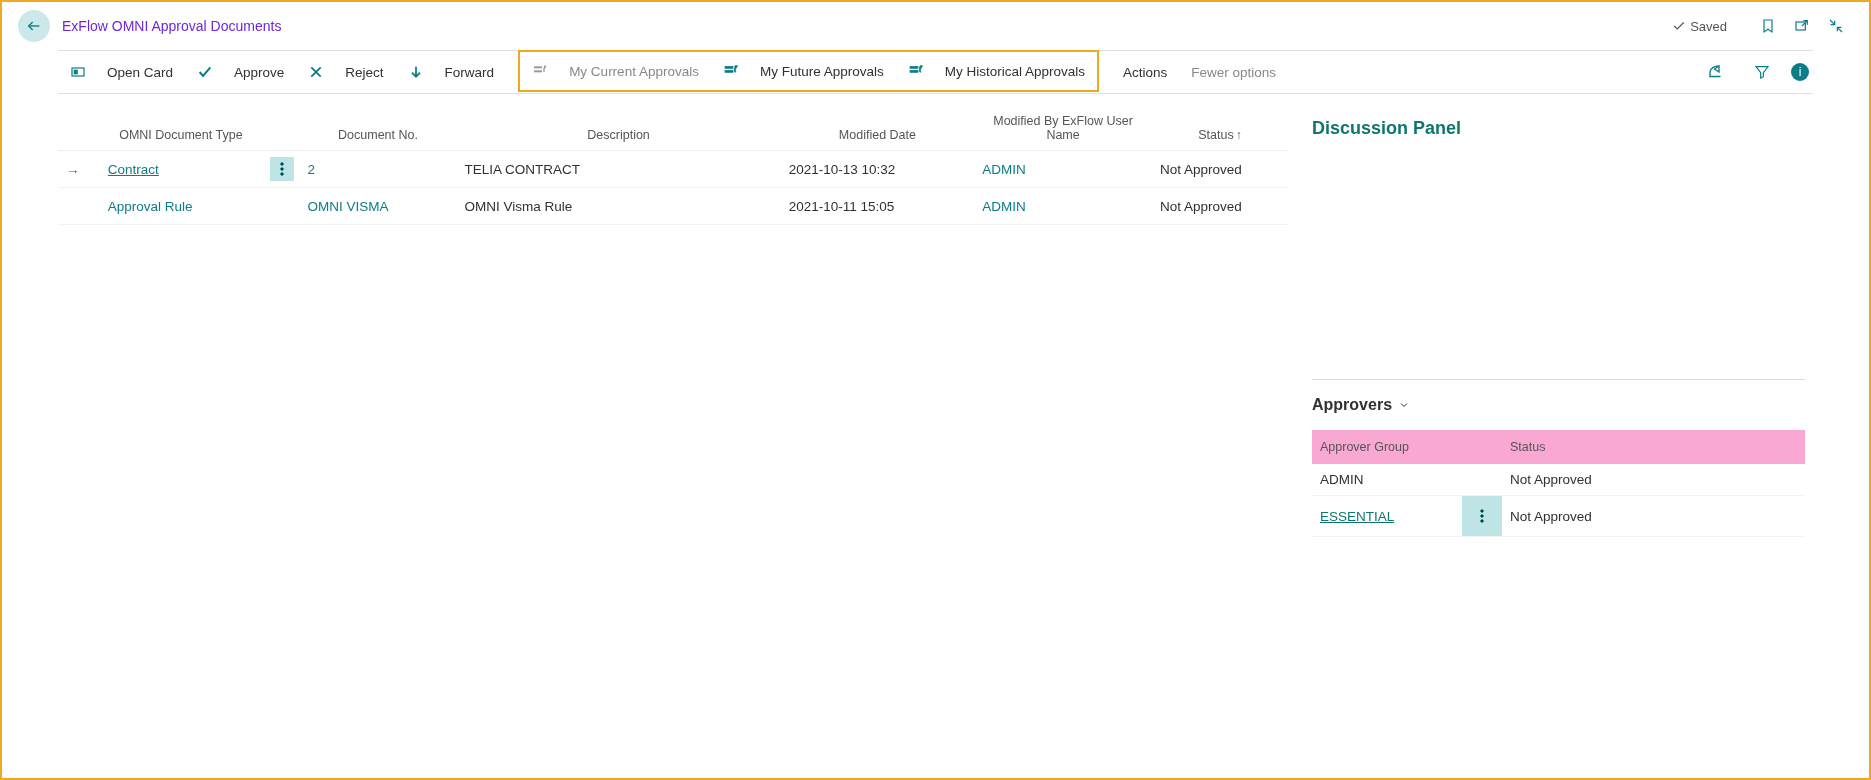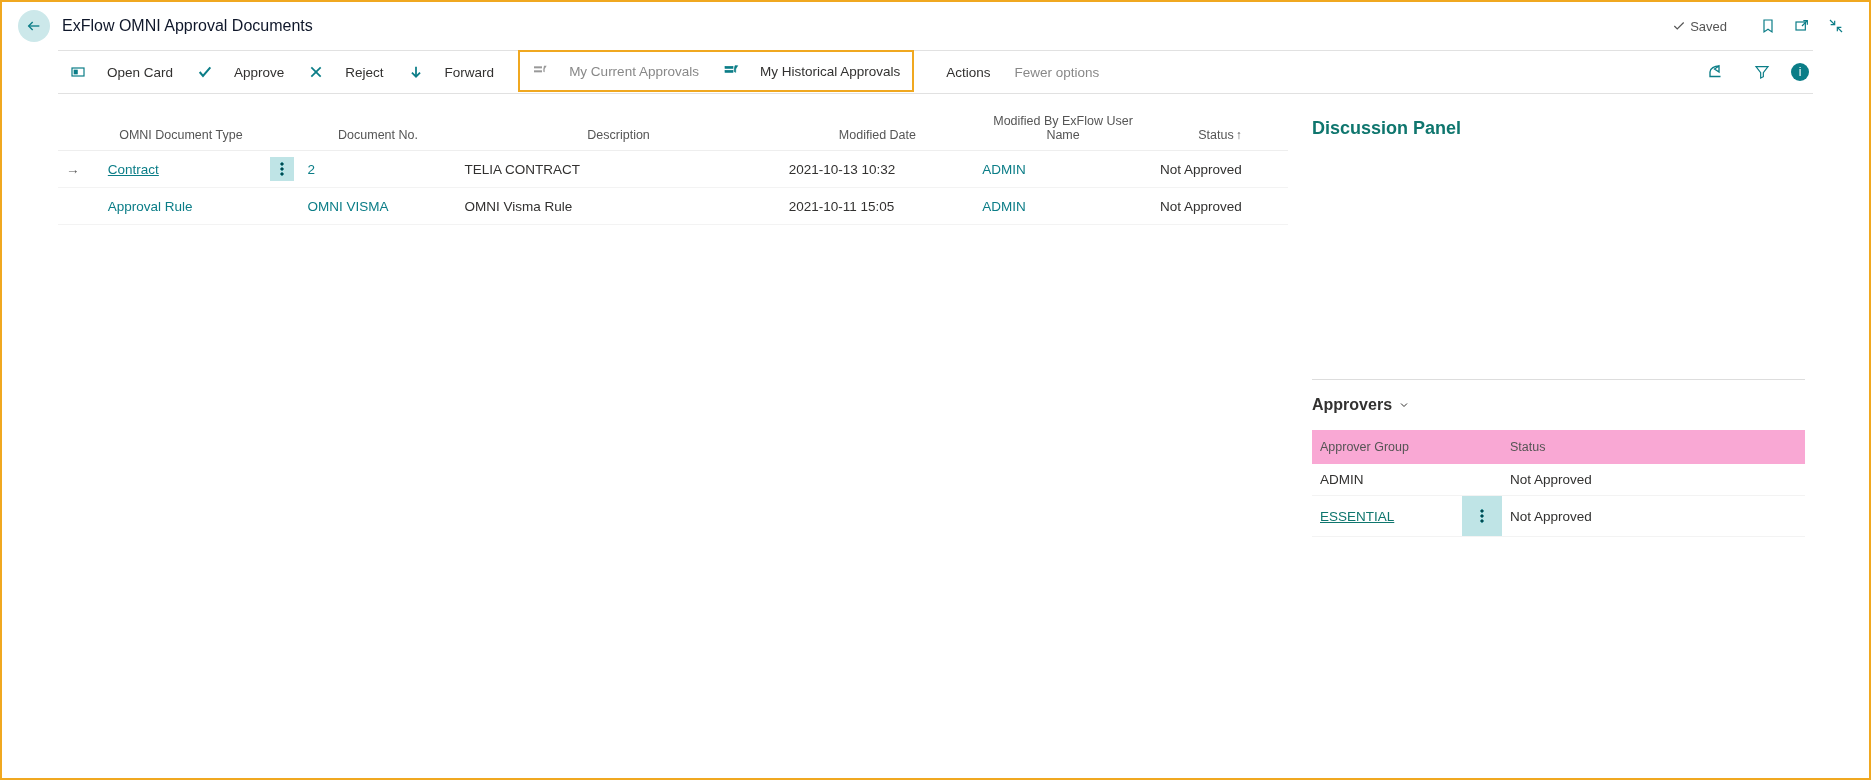--- a/index.html
+++ b/index.html
@@ -22,21 +22,21 @@
   }
   .back-btn {
     width: 32px; height: 32px;
     background: #cce8ea;
     border-radius: 50%;
     display: flex; align-items: center; justify-content: center;
     cursor: pointer;
     margin-right: 12px;
   }
   .back-btn svg { width: 16px; height: 16px; stroke: #0b7d87; }
-  .page-title { font-size: 16px; color: #0f172a; }
+  .page-title { font-size: 14px; color: #6d28d9; }
   .header-spacer { flex: 1; }
   .saved-indicator { display: flex; gap: 4px; color: #555; margin-right: 24px; }
   .header-icon { width: 18px; height: 18px; display:flex; align-items:center; justify-content:center; margin: 0 8px; cursor:pointer; }
   .header-icon svg { stroke: #0b7d87; fill: none; }
 
   .content-wrap {
     padding: 0 56px;
   }
   .toolbar {
     display: flex;
@@ -53,21 +53,21 @@
     cursor: pointer;
     font-size: 13.5px;
     color: #323130;
   }
   .tb-btn.muted { color: #888; }
   .tb-icon { width:16px; height:16px; display:flex; align-items:center; justify-content:center; }
   .tb-icon svg { stroke:#0b7d87; fill:#0b7d87; }
   .tb-group-highlighted {
     display:flex; height:100%;
     border: 2px solid #f0a820;
-    margin: -2px 20px 0 12px;
+    margin: -2px 12px 0 12px;
   }
   .tb-group-highlighted .tb-btn:first-child { color: #888; }
   .tb-spacer { flex:1; }
   .tb-right { display:flex; align-items:center; gap: 12px; color:#0b7d87; padding-right: 4px;}
   .tb-right .info-dot { width:18px; height:18px; background:#0b7d87; border-radius:50%; color:#fff; display:flex; align-items:center; justify-content:center; font-size:12px; }
 
   .main-area { display:flex; }
   .table-area { flex: 0 0 1230px; }
   .side-area { flex:1; padding-left: 24px; padding-top: 24px; padding-right: 8px;}
 
@@ -188,20 +188,30 @@
     <div class="tb-group-highlighted">
       <div class="tb-btn">
         <span class="tb-icon">
             <svg viewBox="0 0 24 24" width="16" height="16">
               <rect x="3" y="5" width="12" height="3" fill="#999" stroke="none"></rect>
               <rect x="3" y="11" width="12" height="3" fill="#999" stroke="none"></rect>
               <path d="M18 4l4 0-3 5v5l-2-1v-4z" fill="#999" stroke="none"></path>
             </svg>
           </span>
         <span>My Current Approvals</span>
+      </div>
+      <div class="tb-btn">
+        <span class="tb-icon">
+            <svg viewBox="0 0 24 24" width="16" height="16">
+              <rect x="3" y="5" width="12" height="3"></rect>
+              <rect x="3" y="11" width="12" height="3"></rect>
+              <path d="M18 4l4 0-3 5v5l-2-1v-4z"></path>
+            </svg>
+          </span>
+        <span>My Future Approvals</span>
       </div>
       <div class="tb-btn">
         <span class="tb-icon">
             <svg viewBox="0 0 24 24" width="16" height="16">
               <rect x="3" y="5" width="12" height="3"></rect>
               <rect x="3" y="11" width="12" height="3"></rect>
               <path d="M18 4l4 0-3 5v5l-2-1v-4z"></path>
             </svg>
           </span>
         <span>My Historical Approvals</span>

